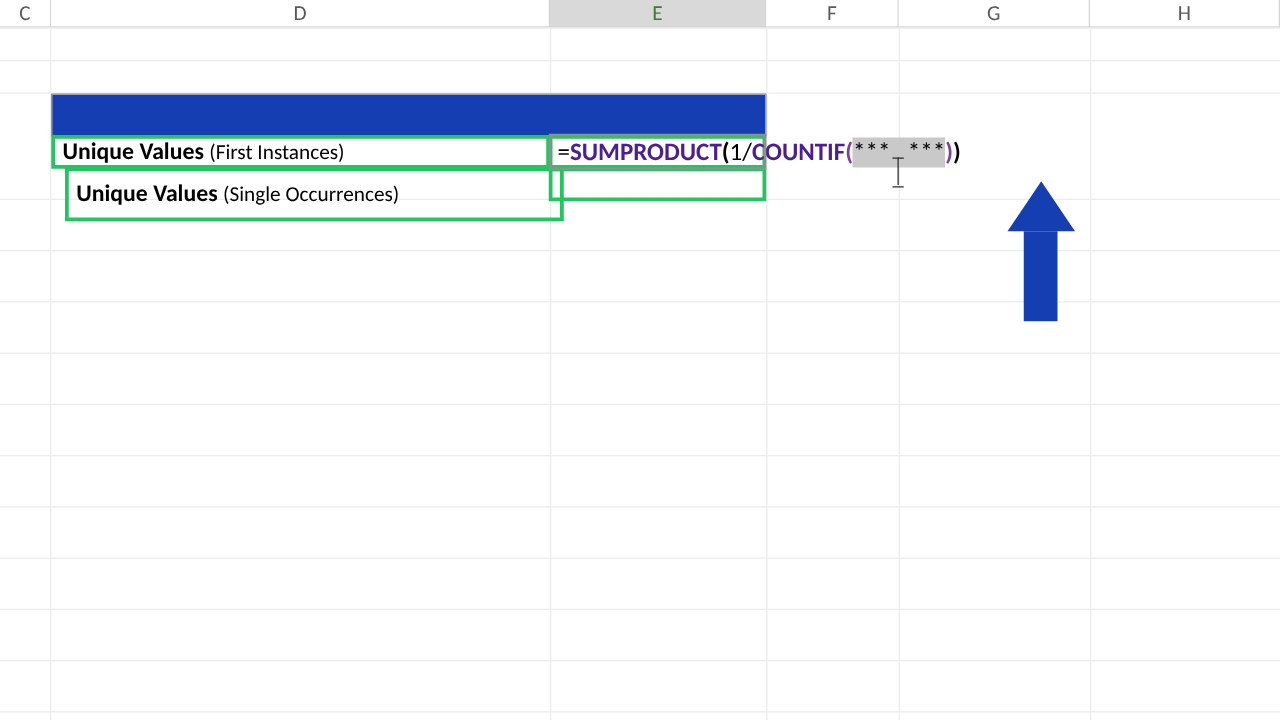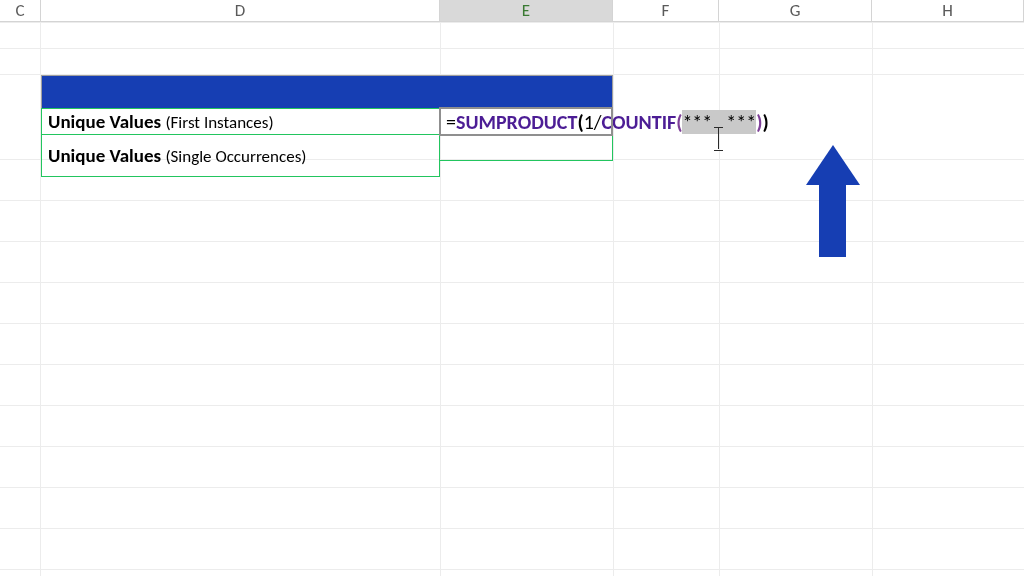--- a/index.html
+++ b/index.html
@@ -69,21 +69,21 @@
     font-size: 19px;
     color: #000;
     display: flex;
     align-items: center;
     padding-left: 6px;
   }
   .bold { font-weight: 700; }
   .small { font-size: 17px; }
 
   .bordered {
-    border: 1px solid #22c55e;
+    border: 3px solid #22c55e;
   }
 
   
   .edit-cell {
     position: absolute;
     font-family: "Segoe UI", Calibri, Arial, sans-serif;
     font-size: 20px;
     color: #000;
     white-space: pre;
     display: flex;
@@ -189,21 +189,21 @@
   <div class="blue-bar" style="left:41px; top:75px; width:572px; height:34px;"></div>
 
   <div class="cell bordered" style="left:41px; top:108px; width:399px; height:27px;">
     <span>
       <span class="bold">Unique Values </span><span class="small">(First Instances)</span>
     </span>
   </div>
 
   <div class="bordered" style="position:absolute; left:439px; top:108px; width:174px; height:27px;"></div>
 
-  <div class="cell bordered" style="left:41px; top:134px; width:399px; height:43px;">
+  <div class="cell bordered" style="left:52px; top:134px; width:399px; height:43px;">
     <span>
       <span class="bold">Unique Values </span><span class="small">(Single Occurrences)</span>
     </span>
   </div>
   <div class="bordered" style="position:absolute; left:439px; top:134px; width:174px; height:27px;"></div>
 
   <div class="edit-cell" style="left:442px; top:108px; height:27px;">
     <span><span>=</span><span class="fn1">SUMPRODUCT</span><span class="fn-outer-parens">(</span><span>1/</span><span class="fn1">COUNTIF</span><span class="fn-inner-parens">(</span><span class="highlight"><span>***</span><span class="ibeam"></span><span>***</span></span><span class="fn-inner-parens">)</span><span class="fn-outer-parens">)</span></span>
   </div>
 

